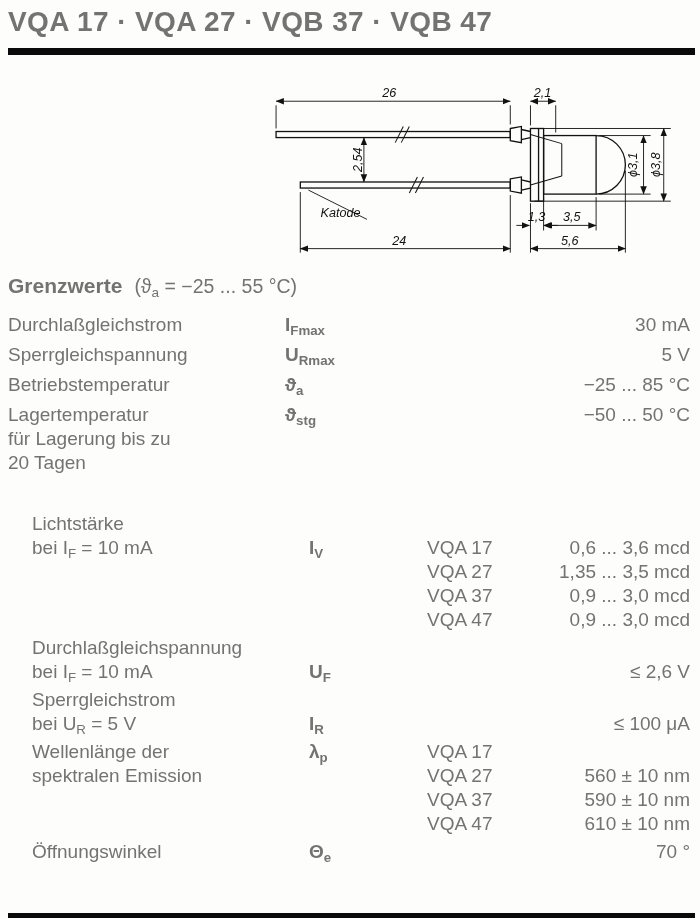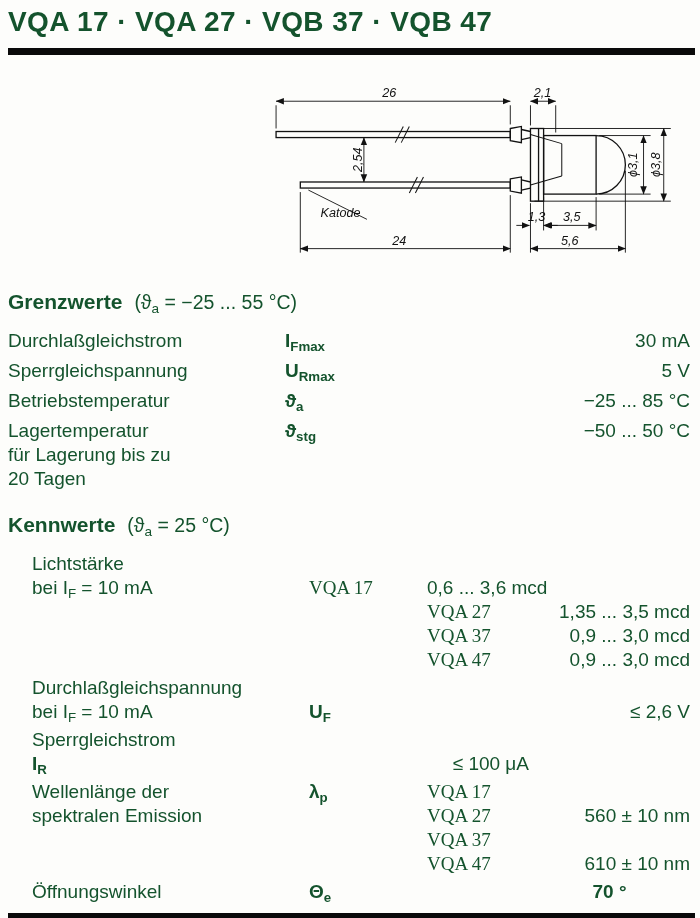--- a/index.html
+++ b/index.html
@@ -2,58 +2,58 @@
 <html><head>
 <meta charset="utf-8">
 <style>
   * { margin:0; padding:0; box-sizing:border-box; }
   html,body { background:#ffffff; }
   .page {
     position:relative;
     width:700px; height:918px;
     background:#fdfdfb;
     font-family:"Liberation Sans","DejaVu Sans",sans-serif;
-    color:#14532d;
+    color:#737373;
     overflow:hidden;
   }
   .title {
     position:absolute; left:8px; top:6px;
     font-size:28px; font-weight:700; letter-spacing:0.4px;
     white-space:nowrap;
   }
   .rule-top { position:absolute; left:8px; right:5px; top:48px; height:7px; background:#0a0a0a; }
   .rule-bottom { position:absolute; left:8px; right:5px; bottom:0; height:5px; background:#0a0a0a; }
 
   .drawing { position:absolute; left:268px; top:84px; width:424px; height:198px; }
   .drawing svg { display:block; }
   .drawing text {
     font-family:"Liberation Sans","DejaVu Sans",sans-serif;
     font-style:italic; font-size:12.5px; fill:#121212; stroke:none;
   }
   .katode-text { font-size:13px; }
 
   .section { position:absolute; left:8px; right:10px; }
-  .sec-gren { top:289px; }
+  .sec-gren { top:273px; }
   .sec-kenn { top:512px; }
   .sec-head { font-size:21px; line-height:26px; margin-bottom:14px; font-weight:400; }
   .head-b { font-weight:700; }
   .head-cond { margin-left:12px; font-size:19.5px; }
 
   .trow {
     display:grid;
     grid-template-columns:277px 118px 102px 1fr;
     font-size:19px; line-height:24px;
   }
   .sec-gren .trow { margin-bottom:6px; }
   .sec-kenn .block { margin-bottom:4px;margin-left:24px; }
   .c-label { white-space:pre-line; }
   .c-sym { font-weight:700; }
   .c-val { text-align:right; white-space:nowrap; }
-  .c-type { white-space:nowrap;font-family:Liberation Serif, serif; }
-  .v-bold { font-weight:700;text-align:center; }
+  .c-type { white-space:nowrap; }
+  .v-bold { font-weight:400; }
   sub { font-size:0.7em; vertical-align:-0.28em; line-height:0; }
 </style>
 </head>
 <body>
 
 <div class="page">
 
   <h1 class="title">VQA 17 · VQA 27 · VQB 37 · VQB 47</h1>
   <div class="rule-top"></div>
 
@@ -174,33 +174,31 @@
       <div class="c-label">Lagertemperatur
 für Lagerung bis zu
 20 Tagen</div>
       <div class="c-sym"><span>ϑ</span><sub>stg</sub></div>
       <div class="c-type"></div>
       <div class="c-val">−50 ... 50 °C</div>
     </div>
   </section>
 
   <section class="section sec-kenn">
-    <h2 class="sec-head">
-      <span class="head-b">Kennwerte</span><span class="head-cond"><span>(ϑ</span><sub>a</sub><span> = 25 °C)</span></span>
-    </h2>
 
     <div class="block">
       <div class="trow">
         <div class="c-label">Lichtstärke</div>
         <div class="c-sym"></div>
           <div class="c-type"></div>
           <div class="c-val"></div>
       </div>
       <div class="trow">
         <div class="c-label"><span>bei I</span><sub>F</sub><span> = 10 mA</span></div>
+        <div class="c-sym"><span>I</span><sub>V</sub></div>
         <div class="c-type">VQA 17</div>
         <div class="c-val">0,6 ... 3,6 mcd</div>
       </div>
       <div class="trow">
         <div class="c-label"></div>
           <div class="c-sym"></div>
         <div class="c-type">VQA 27</div>
         <div class="c-val">1,35 ... 3,5 mcd</div>
       </div>
       <div class="trow">
@@ -233,20 +231,21 @@
     </div>
 
     <div class="block">
       <div class="trow">
         <div class="c-label">Sperrgleichstrom</div>
         <div class="c-sym"></div>
           <div class="c-type"></div>
           <div class="c-val"></div>
       </div>
       <div class="trow">
+        <div class="c-label"><span>bei U</span><sub>R</sub><span> = 5 V</span></div>
         <div class="c-sym"><span>I</span><sub>R</sub></div>
         <div class="c-type"></div>
         <div class="c-val">≤ 100 μA</div>
       </div>
     </div>
 
     <div class="block">
       <div class="trow">
         <div class="c-label">Wellenlänge der</div>
         <div class="c-sym"><span>λ</span><sub>p</sub></div>
@@ -255,20 +254,21 @@
       <div class="trow">
         <div class="c-label">spektralen Emission</div>
         <div class="c-sym"></div>
         <div class="c-type">VQA 27</div>
         <div class="c-val">560 ± 10 nm</div>
       </div>
       <div class="trow">
         <div class="c-label"></div>
           <div class="c-sym"></div>
         <div class="c-type">VQA 37</div>
+        <div class="c-val">590 ± 10 nm</div>
       </div>
       <div class="trow">
         <div class="c-label"></div>
           <div class="c-sym"></div>
         <div class="c-type">VQA 47</div>
         <div class="c-val">610 ± 10 nm</div>
       </div>
     </div>
 
     <div class="block">

